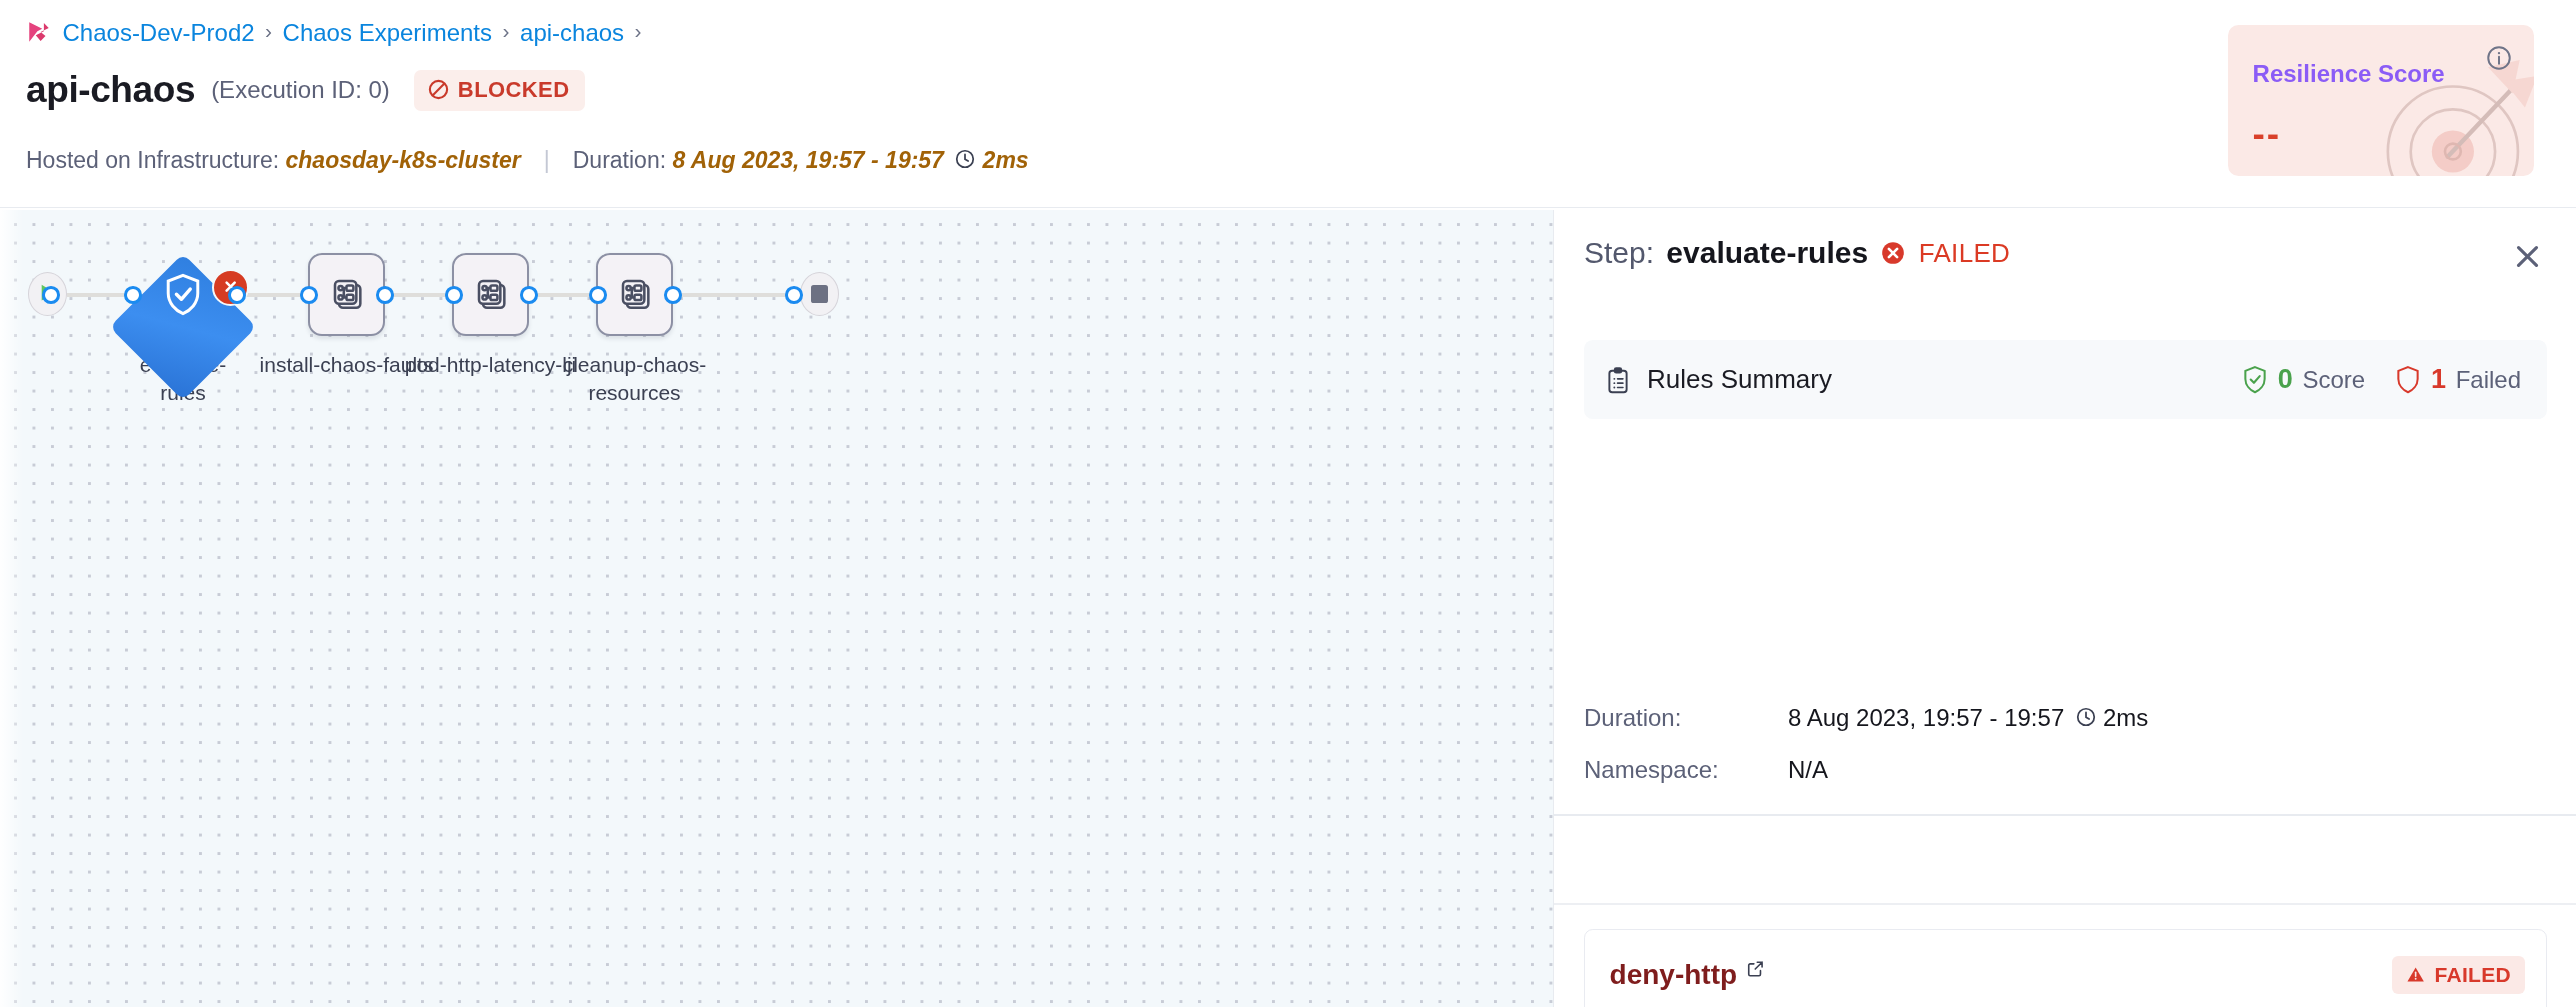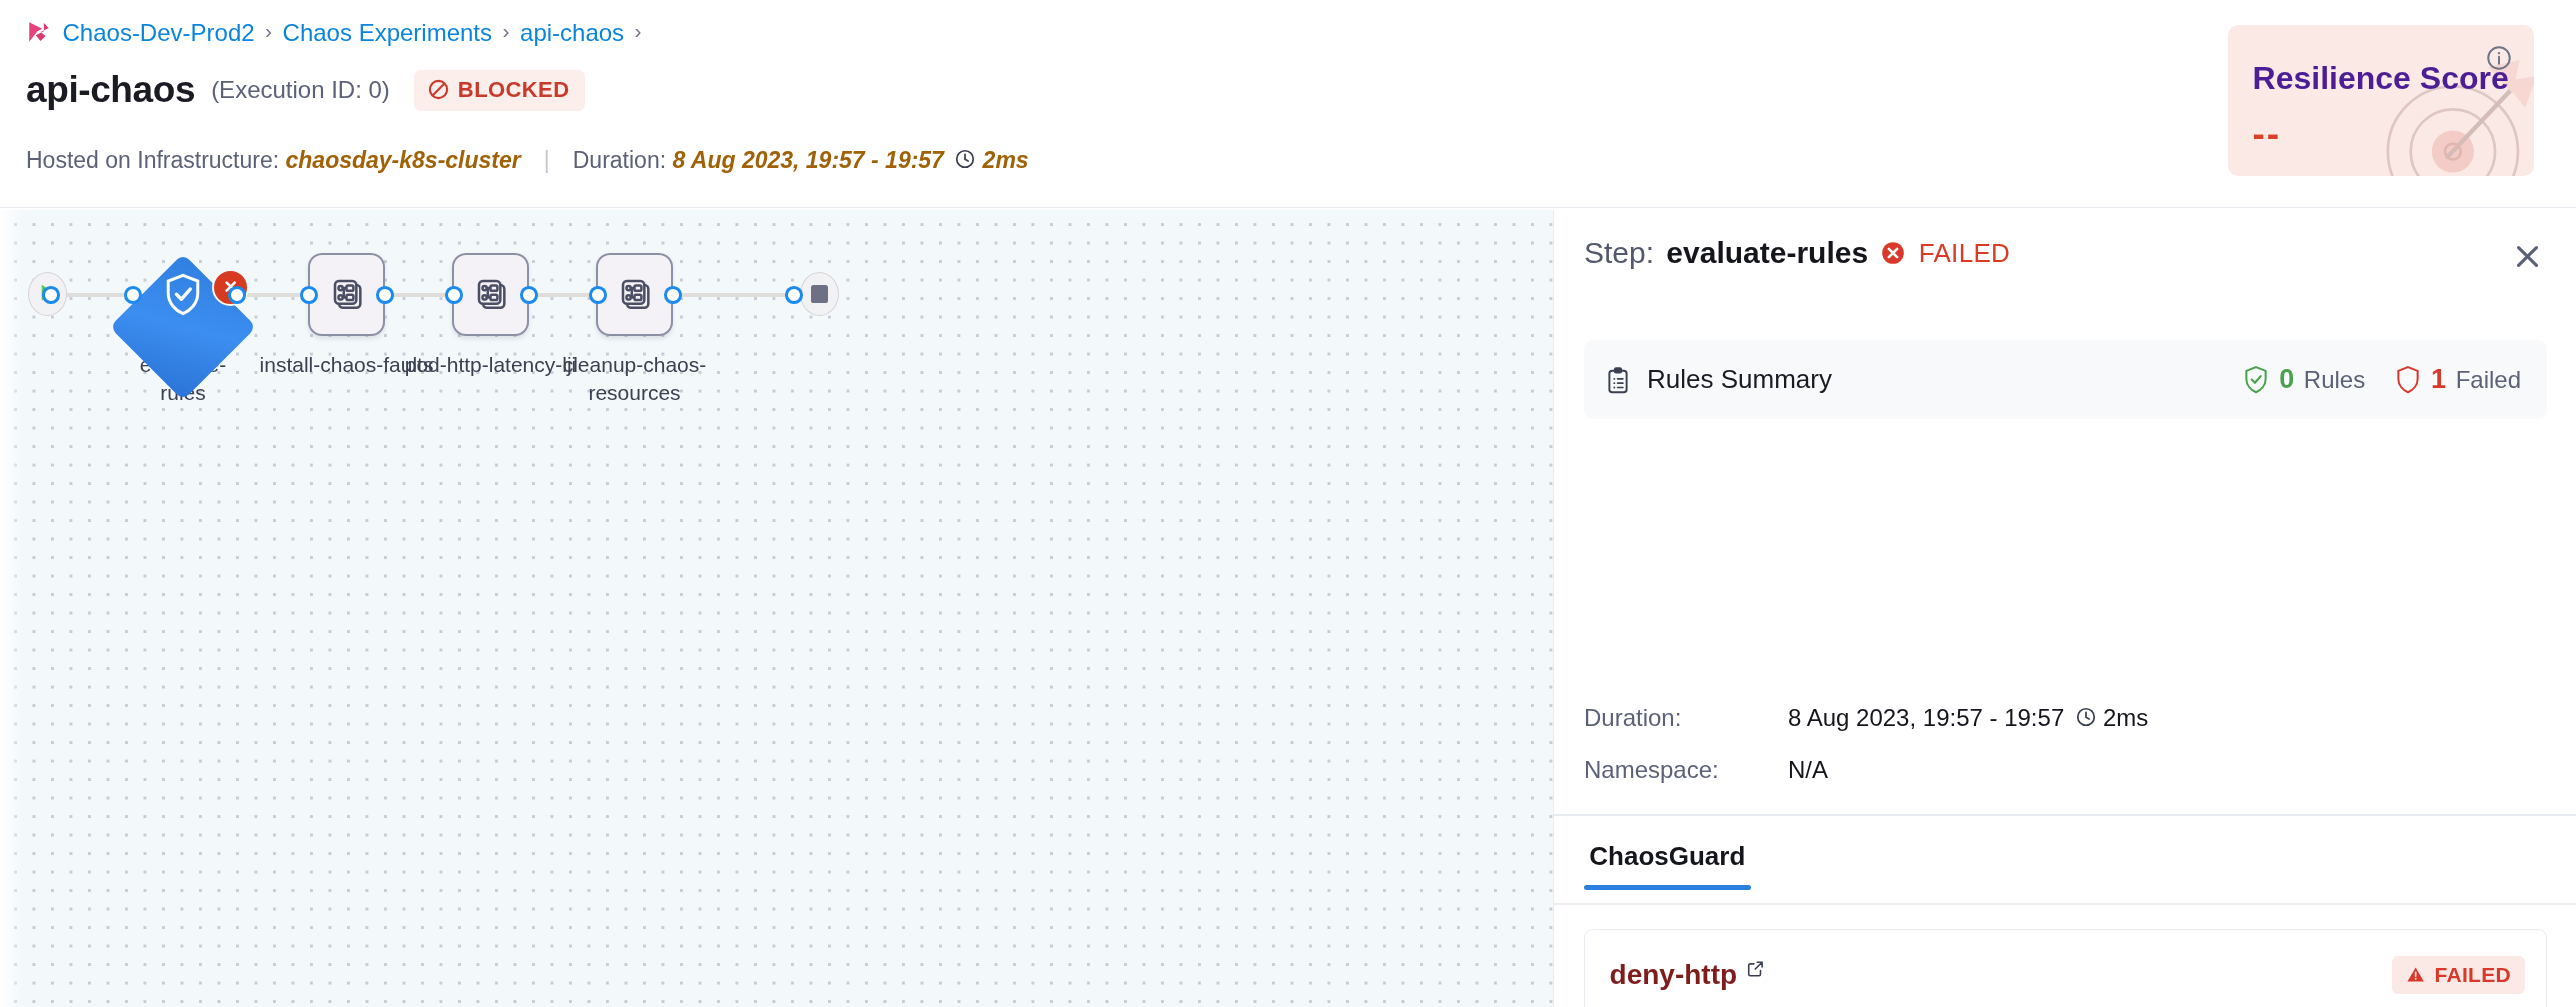--- a/index.html
+++ b/index.html
@@ -48,21 +48,21 @@
   .meta-divider { color: #c4c8d4; margin: 0 23px; }
   .meta-clock { margin: 0 6.2px 0 10.5px; position: relative; top: 1.8px; }
 
   
   .resilience-card {
     position: absolute; left: 2228px; top: 24.6px; width: 306px; height: 151px;
     background: #fbe9e6; border-radius: 10.5px; overflow: hidden;
   }
   .rc-title {
     position: absolute; left: 24.6px; top: 35px;
-    font-size: 32px; font-weight: 700; color: #4c1d95;
+    font-size: 24px; font-weight: 700; color: #8b5cf6;
   }
   .rc-value {
     position: absolute; left: 24.6px; top: 88px;
     font-size: 37px; font-weight: 700; color: #d9402a; letter-spacing: 1.8px;
   }
   .rc-info { position: absolute; right: 21px; top: 19.3px; cursor: pointer; }
   .rc-art { position: absolute; right: -7px; bottom: -33px; opacity: 0.55; }
 
   
   .canvas {
@@ -422,21 +422,21 @@
       </div>
       <div class="rb-right">
         <div class="rb-stat">
           <span style="display:flex;">
             <svg width="26" height="30" viewBox="0 0 24 28" fill="none" stroke="#4aa24c" stroke-width="1.9">
               <path d="M12 2 L21 5.5 V13 c0 6-4.4 10.4-9 12.4C7.4 23.4 3 19 3 13 V5.5 Z"></path>
               <path d="M8 13.6 L11 16.6 L16.4 10.4" stroke-linecap="round" stroke-linejoin="round" stroke-width="2"></path>
             </svg>
           </span>
           <span class="rb-num pass">0</span>
-          <span>Rules</span>
+          <span>Score</span>
         </div>
         <div class="rb-stat">
           <span style="display:flex;">
             <svg width="26" height="30" viewBox="0 0 24 28" fill="none" stroke="#d8392b" stroke-width="1.9">
               <path d="M12 2 L21 5.5 V13 c0 6-4.4 10.4-9 12.4C7.4 23.4 3 19 3 13 V5.5 Z"></path>
             </svg>
           </span>
           <span class="rb-num fail">1</span>
           <span>Failed</span>
         </div>
@@ -457,25 +457,20 @@
       </span>
     </div>
 
     <div class="kv-row" id="kv-namespace">
       <span class="kv-key">Namespace:</span>
       <span class="kv-val">N/A</span>
     </div>
 
     <div class="panel-divider"></div>
 
-    <div class="tabs">
-      <div class="tab active">
-        <span>ChaosGuard</span>
-      </div>
-    </div>
     <div class="tabs-rule"></div>
 
     <div class="rule-card">
       <div class="rule-head">
         <span class="rule-name">
           <span>deny-http</span>
           <span style="display:flex;">
             <svg width="19.3" height="19.3" viewBox="0 0 24 24" fill="none" stroke="#3b4052" stroke-width="2">
               <path d="M14 4h6v6M20 4l-8.5 8.5" stroke-linecap="round"></path>
               <path d="M18 14.5V19a1.8 1.8 0 0 1-1.8 1.8H5.2A1.8 1.8 0 0 1 3.4 19V7.8A1.8 1.8 0 0 1 5.2 6h4.6" stroke-linecap="round"></path>

